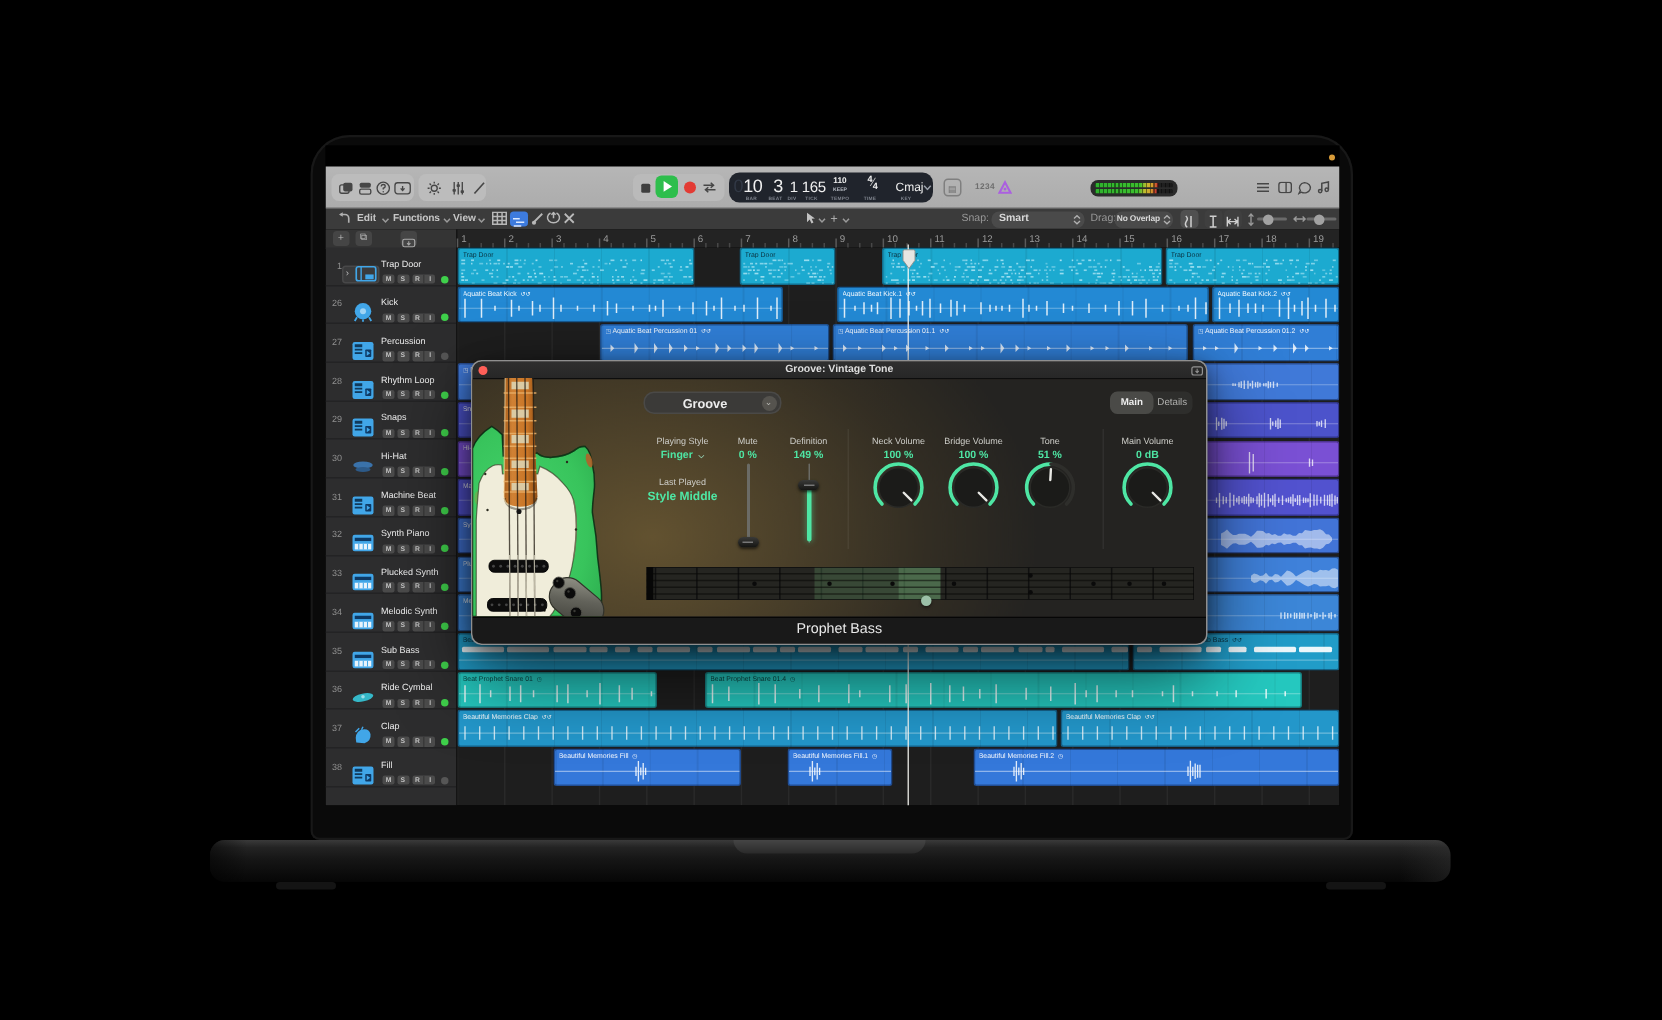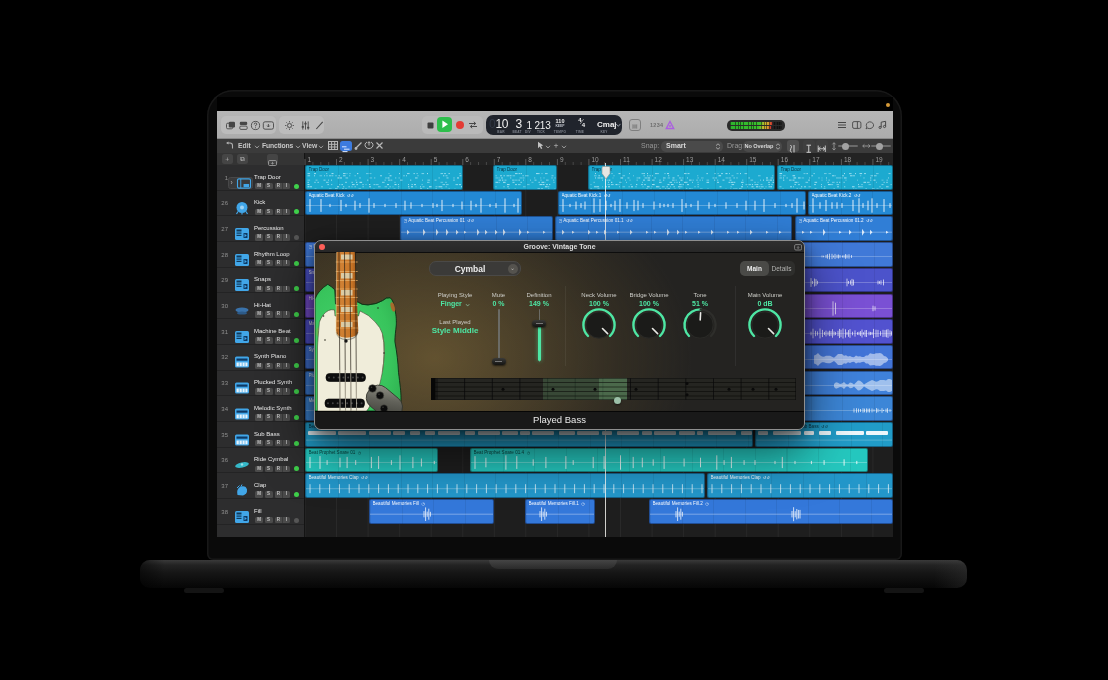--- a/index.html
+++ b/index.html
@@ -121,34 +121,34 @@
 <div style="position:absolute;left:250px;top:22.5px;width:12px;height:10px;">
       <svg width="12" height="10" viewBox="0 0 12 10" style="position:absolute;left:0;top:0">
         <path d="M2 3.5 H8.5 M6.8 1.8 L8.7 3.5 L6.8 5.2 M10 6.5 H3.5 M5.2 4.8 L3.3 6.5 L5.2 8.2" stroke="#464646" stroke-width="1" fill="none"></path>
       </svg>
     </div>
 <div style="position:absolute;left:269px;top:18px;width:136px;height:19.5px;background:#20242c;border-radius:7px;"></div>
 <div style="position:absolute;left:272px;top:21px;font-size:12px;line-height:13px;color:#313845;white-space:nowrap;font-weight:400;">0</div>
 <div style="position:absolute;left:278.5px;top:21px;font-size:12px;line-height:13px;color:#f0f0f0;white-space:nowrap;font-weight:400;letter-spacing:-0.3px;">10</div>
 <div style="position:absolute;left:298.5px;top:21px;font-size:12px;line-height:13px;color:#f0f0f0;white-space:nowrap;font-weight:400;">3</div>
 <div style="position:absolute;left:309.5px;top:22.5px;font-size:10px;line-height:11px;color:#f0f0f0;white-space:nowrap;font-weight:400;">1</div>
-<div style="position:absolute;left:317.5px;top:22.5px;font-size:10px;line-height:11px;color:#f0f0f0;white-space:nowrap;font-weight:400;letter-spacing:-0.2px;">213</div>
+<div style="position:absolute;left:317.5px;top:22.5px;font-size:10px;line-height:11px;color:#f0f0f0;white-space:nowrap;font-weight:400;letter-spacing:-0.2px;">165</div>
 <div style="position:absolute;left:184px;top:32.5px;width:200px;text-align:center;font-size:3.2px;line-height:4.2px;color:#7d828c;white-space:nowrap;font-weight:600;letter-spacing:0.2px;">BAR</div>
 <div style="position:absolute;left:200px;top:32.5px;width:200px;text-align:center;font-size:3.2px;line-height:4.2px;color:#7d828c;white-space:nowrap;font-weight:600;letter-spacing:0.2px;">BEAT</div>
 <div style="position:absolute;left:211px;top:32.5px;width:200px;text-align:center;font-size:3.2px;line-height:4.2px;color:#7d828c;white-space:nowrap;font-weight:600;letter-spacing:0.2px;">DIV</div>
 <div style="position:absolute;left:224px;top:32.5px;width:200px;text-align:center;font-size:3.2px;line-height:4.2px;color:#7d828c;white-space:nowrap;font-weight:600;letter-spacing:0.2px;">TICK</div>
 <div style="position:absolute;left:243px;top:32.5px;width:200px;text-align:center;font-size:3.2px;line-height:4.2px;color:#7d828c;white-space:nowrap;font-weight:600;letter-spacing:0.2px;">TEMPO</div>
 <div style="position:absolute;left:263px;top:32.5px;width:200px;text-align:center;font-size:3.2px;line-height:4.2px;color:#7d828c;white-space:nowrap;font-weight:600;letter-spacing:0.2px;">TIME</div>
 <div style="position:absolute;left:287px;top:32.5px;width:200px;text-align:center;font-size:3.2px;line-height:4.2px;color:#7d828c;white-space:nowrap;font-weight:600;letter-spacing:0.2px;">KEY</div>
 <div style="position:absolute;left:243px;top:20.5px;width:200px;text-align:center;font-size:5.5px;line-height:6.5px;color:#f0f0f0;white-space:nowrap;font-weight:700;">110</div>
 <div style="position:absolute;left:243px;top:26.5px;width:200px;text-align:center;font-size:3.4px;line-height:4.4px;color:#b9bec6;white-space:nowrap;font-weight:600;">KEEP</div>
 <div style="position:absolute;left:263px;top:20px;width:200px;text-align:center;font-size:5px;line-height:6px;color:#f0f0f0;white-space:nowrap;font-weight:600;"><span style="font-size:6px">4</span></div>
 <div style="position:absolute;left:263px;top:20px;width:200px;text-align:center;font-size:8px;line-height:9px;color:#cacaca;white-space:nowrap;">&nbsp;&nbsp;⁄</div>
 <div style="position:absolute;left:266.5px;top:25px;width:200px;text-align:center;font-size:6px;line-height:7px;color:#f0f0f0;white-space:nowrap;font-weight:600;">4</div>
-<div style="position:absolute;left:380px;top:22.5px;font-size:8px;line-height:9px;color:#f0f0f0;white-space:nowrap;font-weight:700;">Cmaj</div>
+<div style="position:absolute;left:380px;top:22.5px;font-size:8px;line-height:9px;color:#f0f0f0;white-space:nowrap;font-weight:400;">Cmaj</div>
 <div style="position:absolute;left:398px;top:26px;width:6.6000000000000005px;height:4.4px;">
       <svg width="6.6000000000000005" height="4.4" viewBox="0 0 6.6000000000000005 4.4" style="position:absolute;left:0;top:0">
         <path d="M1.1 0.8800000000000001 L3.3000000000000003 3.3000000000000003 L5.5 0.8800000000000001" stroke="#9aa0aa" stroke-width="1" fill="none"></path>
       </svg>
     </div>
 <div style="position:absolute;left:412px;top:22px;width:12px;height:11.5px;border:1px solid #7f7f7f;border-radius:3px;box-sizing:border-box;">
       <div style="position:absolute;left:2px;top:1.5px;font-size:6px;color:#6e6e6e;">▤</div>
     </div>
 <div style="position:absolute;left:433px;top:24.5px;font-size:5.5px;line-height:6.5px;color:#6e6e6e;white-space:nowrap;font-weight:600;letter-spacing:0.3px;">1234</div>
 <div style="position:absolute;left:448px;top:23px;width:10px;height:10px;">
@@ -1880,21 +1880,21 @@
           <circle cx="57.5" cy="136.5" r="3.8" fill="none" stroke="#50504a" stroke-width="0.6"></circle>
           <circle cx="56.5" cy="135.3" r="0.8" fill="#3a3a36"></circle>
           <circle cx="65" cy="143.5" r="3.8" fill="#0b0b0b"></circle>
           <circle cx="65" cy="143.5" r="3.8" fill="none" stroke="#50504a" stroke-width="0.6"></circle>
           <circle cx="64" cy="142.3" r="0.8" fill="#3a3a36"></circle>
           <circle cx="69" cy="156.5" r="3.8" fill="#0b0b0b"></circle>
           <circle cx="69" cy="156.5" r="3.8" fill="none" stroke="#50504a" stroke-width="0.6"></circle>
           <circle cx="68" cy="155.3" r="0.8" fill="#3a3a36"></circle>
         </svg></div>
       <div style="position:absolute;left:114px;top:20px;width:92px;height:15px;background:#3b3a38;border-radius:7px;border:0.5px solid #4a4947;box-sizing:border-box;"></div>
-      <div style="position:absolute;left:55px;top:23px;width:200px;text-align:center;font-size:8.5px;line-height:10.0px;color:#ededed;white-space:nowrap;font-weight:600;">Cymbal</div>
+      <div style="position:absolute;left:55px;top:23px;width:200px;text-align:center;font-size:8.5px;line-height:10.0px;color:#ededed;white-space:nowrap;font-weight:600;">Groove</div>
       <div style="position:absolute;left:192.5px;top:22.5px;width:10px;height:10px;background:#55534e;border-radius:50%;">
         <div style="position:absolute;left:2.4px;top:0.8px;font-size:6px;color:#b8b8b4;">⌄</div>
       </div>
       <div style="position:absolute;left:425px;top:20px;width:55px;height:15px;background:#2e2e2c;border-radius:5px;"></div>
       <div style="position:absolute;left:425px;top:20px;width:29px;height:15px;background:#4a4a47;border-radius:5px;"></div>
       <div style="position:absolute;left:339.5px;top:23.5px;width:200px;text-align:center;font-size:6.5px;line-height:8.0px;color:#ededed;white-space:nowrap;font-weight:600;">Main</div>
       <div style="position:absolute;left:366.5px;top:23.5px;width:200px;text-align:center;font-size:6.5px;line-height:8.0px;color:#b2b2b0;white-space:nowrap;">Details</div>
       <div style="position:absolute;left:40px;top:50.5px;width:200px;text-align:center;font-size:6px;line-height:7.5px;color:#cdcdc8;white-space:nowrap;">Playing Style</div>
       <div style="position:absolute;left:83.5px;top:50.5px;width:200px;text-align:center;font-size:6px;line-height:7.5px;color:#cdcdc8;white-space:nowrap;">Mute</div>
       <div style="position:absolute;left:124px;top:50.5px;width:200px;text-align:center;font-size:6px;line-height:7.5px;color:#cdcdc8;white-space:nowrap;">Definition</div>
@@ -1971,14 +1971,14 @@
           <circle cx="164" cy="11.2" r="1.5" fill="#0a0a0a"></circle>
           <circle cx="205" cy="11.2" r="1.5" fill="#0a0a0a"></circle>
           <circle cx="298" cy="11.2" r="1.5" fill="#0a0a0a"></circle>
           <circle cx="322" cy="11.2" r="1.5" fill="#0a0a0a"></circle>
           <circle cx="345" cy="11.2" r="1.5" fill="#0a0a0a"></circle>
           <circle cx="256" cy="5.6" r="1.5" fill="#0a0a0a"></circle>
           <circle cx="256" cy="16.8" r="1.5" fill="#0a0a0a"></circle>
         </svg></div>
       <div style="position:absolute;left:299px;top:156px;width:7.2px;height:7.2px;background:#9cc0a8;border-radius:50%;box-shadow:0 1px 2px rgba(0,0,0,0.5);"></div>
       <div style="position:absolute;left:0px;top:170px;width:489px;height:18px;background:#191919;border-top:1px solid #060606;box-sizing:border-box;border-radius:0 0 7px 7px;"></div>
-      <div style="position:absolute;left:144.5px;top:173px;width:200px;text-align:center;font-size:9.5px;line-height:11.0px;color:#e9e9e9;white-space:nowrap;">Played Bass</div>
+      <div style="position:absolute;left:144.5px;top:173px;width:200px;text-align:center;font-size:9.5px;line-height:11.0px;color:#e9e9e9;white-space:nowrap;">Prophet Bass</div>
     </div>
   </div>
 </body></html>

